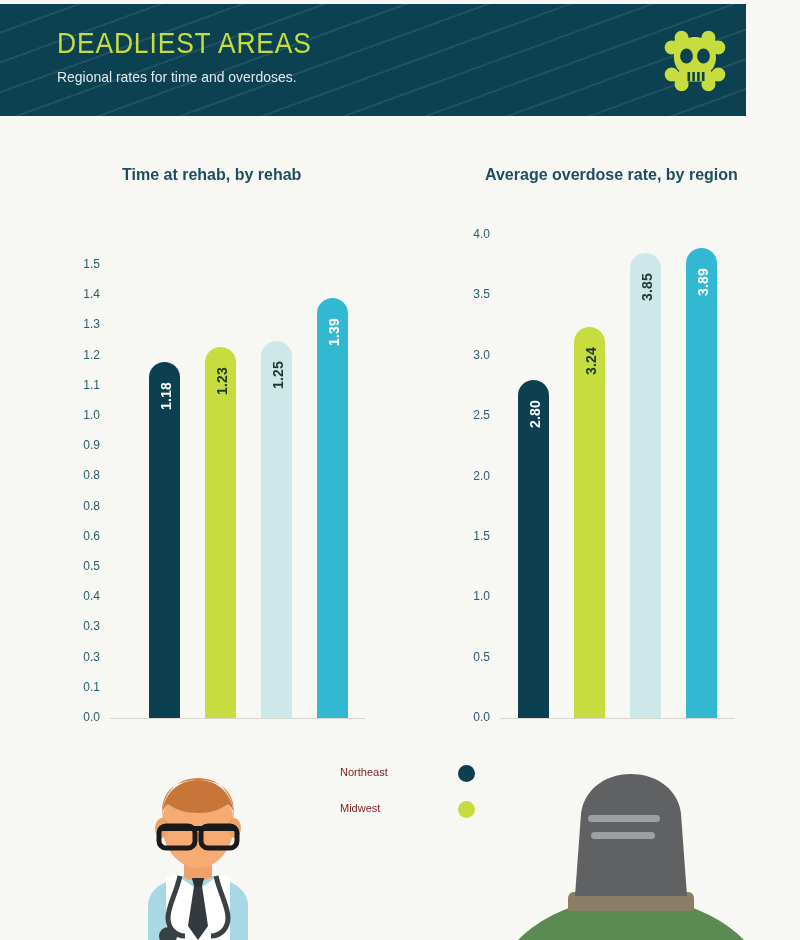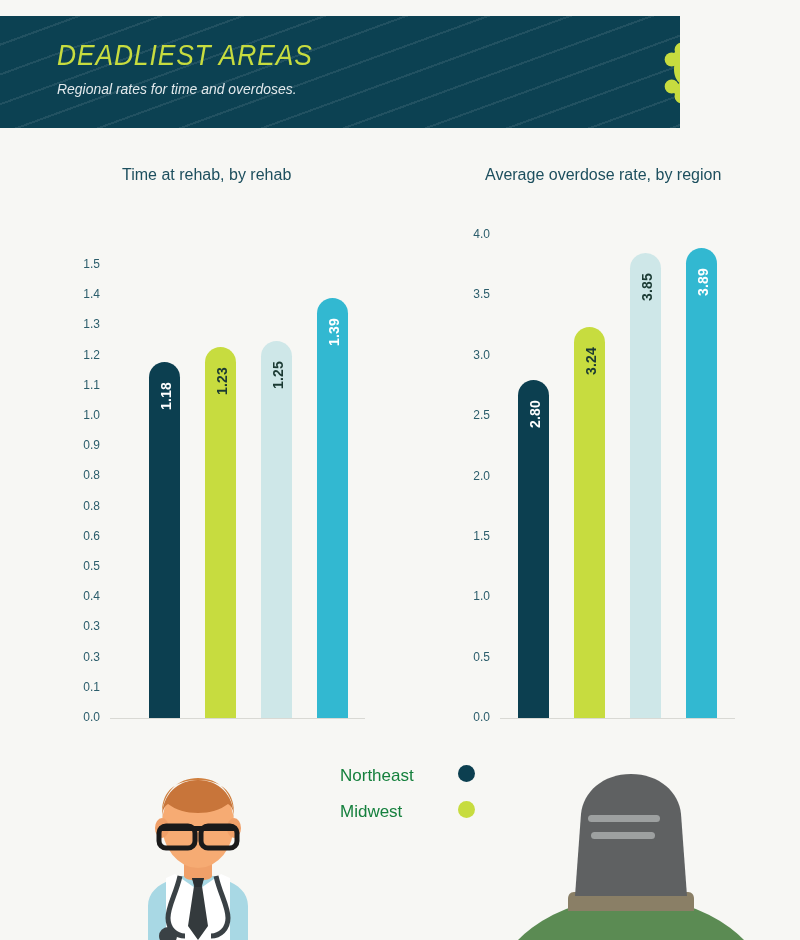--- a/index.html
+++ b/index.html
@@ -11,31 +11,30 @@
     height: 940px;
     background: #f7f7f4;
     font-family: "Liberation Sans", sans-serif;
     overflow: hidden;
     position: relative;
   }
 
   
   #header {
     position: absolute;
-    left: 0; top: 16px;
-    width: 680px; height: 112px;
+    left: 0; top: 4px;
+    width: 746px; height: 112px;
     background-color: #0c4152;
     background-image: repeating-linear-gradient(
         160deg,
         rgba(255,255,255,0.00) 0px,
         rgba(255,255,255,0.00) 26px,
         rgba(255,255,255,0.085) 26px,
         rgba(255,255,255,0.085) 28px);
     overflow: hidden;
-    font-style: italic;
   }
   #header-title {
     position: absolute;
     left: 57px; top: 22px;
     font-size: 30px;
     letter-spacing: 1.0px;
     color: #c7dc3f;
     font-family: "Liberation Sans Narrow", "Liberation Sans", sans-serif;
     transform: scaleX(0.88);
     transform-origin: left center;
@@ -56,21 +55,21 @@
     left: 660px; top: 22px;
     width: 70px; height: 70px;
   }
 
   
   .chart-title {
     position: absolute;
     font-size: 16px;
     color: #1d4f5e;
     white-space: nowrap;
-    font-weight: 400;
+    font-weight: 700;
   }
   #chart-left-title { left: 122px; top: 166px; }
   #chart-right-title { left: 485px; top: 166px; }
 
   .chart-area {
     position: absolute;
   }
   #chart-left  { left: 0px; top: 0px; width: 400px; height: 940px; }
   #chart-right { left: 0px; top: 0px; width: 800px; height: 940px; }
 
@@ -106,22 +105,22 @@
     left: 340px; top: 762px;
     width: 135px;
   }
   .legend-row {
     position: relative;
     height: 36px;
   }
   .legend-label {
     position: absolute;
     left: 0; top: 4px;
-    font-size: 17px;
-    color: #15803d;
+    font-size: 11px;
+    color: #7f1d1d;
     white-space: nowrap;
   }
   .legend-dot {
     position: absolute;
     right: 0; top: 3px;
     width: 17px; height: 17px;
     border-radius: 50%;
   }
 
   

